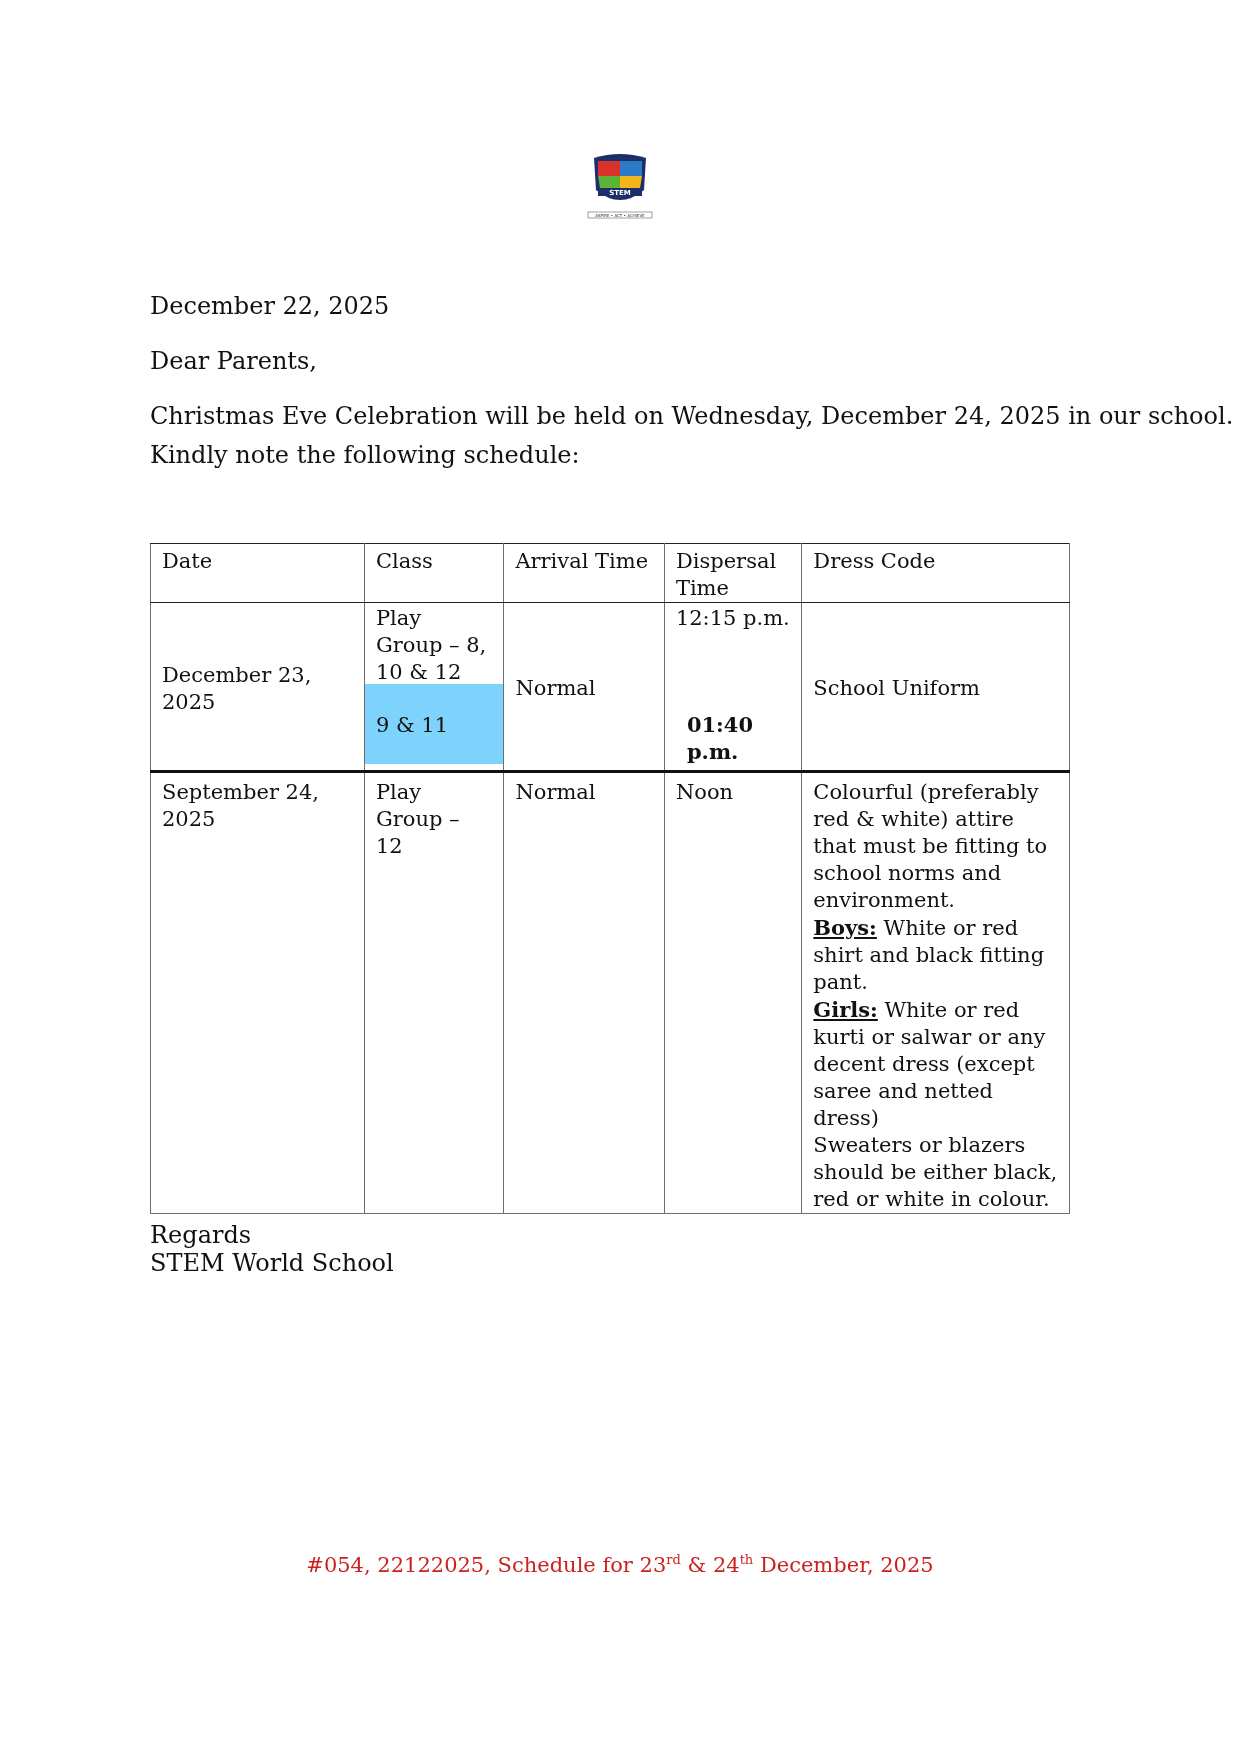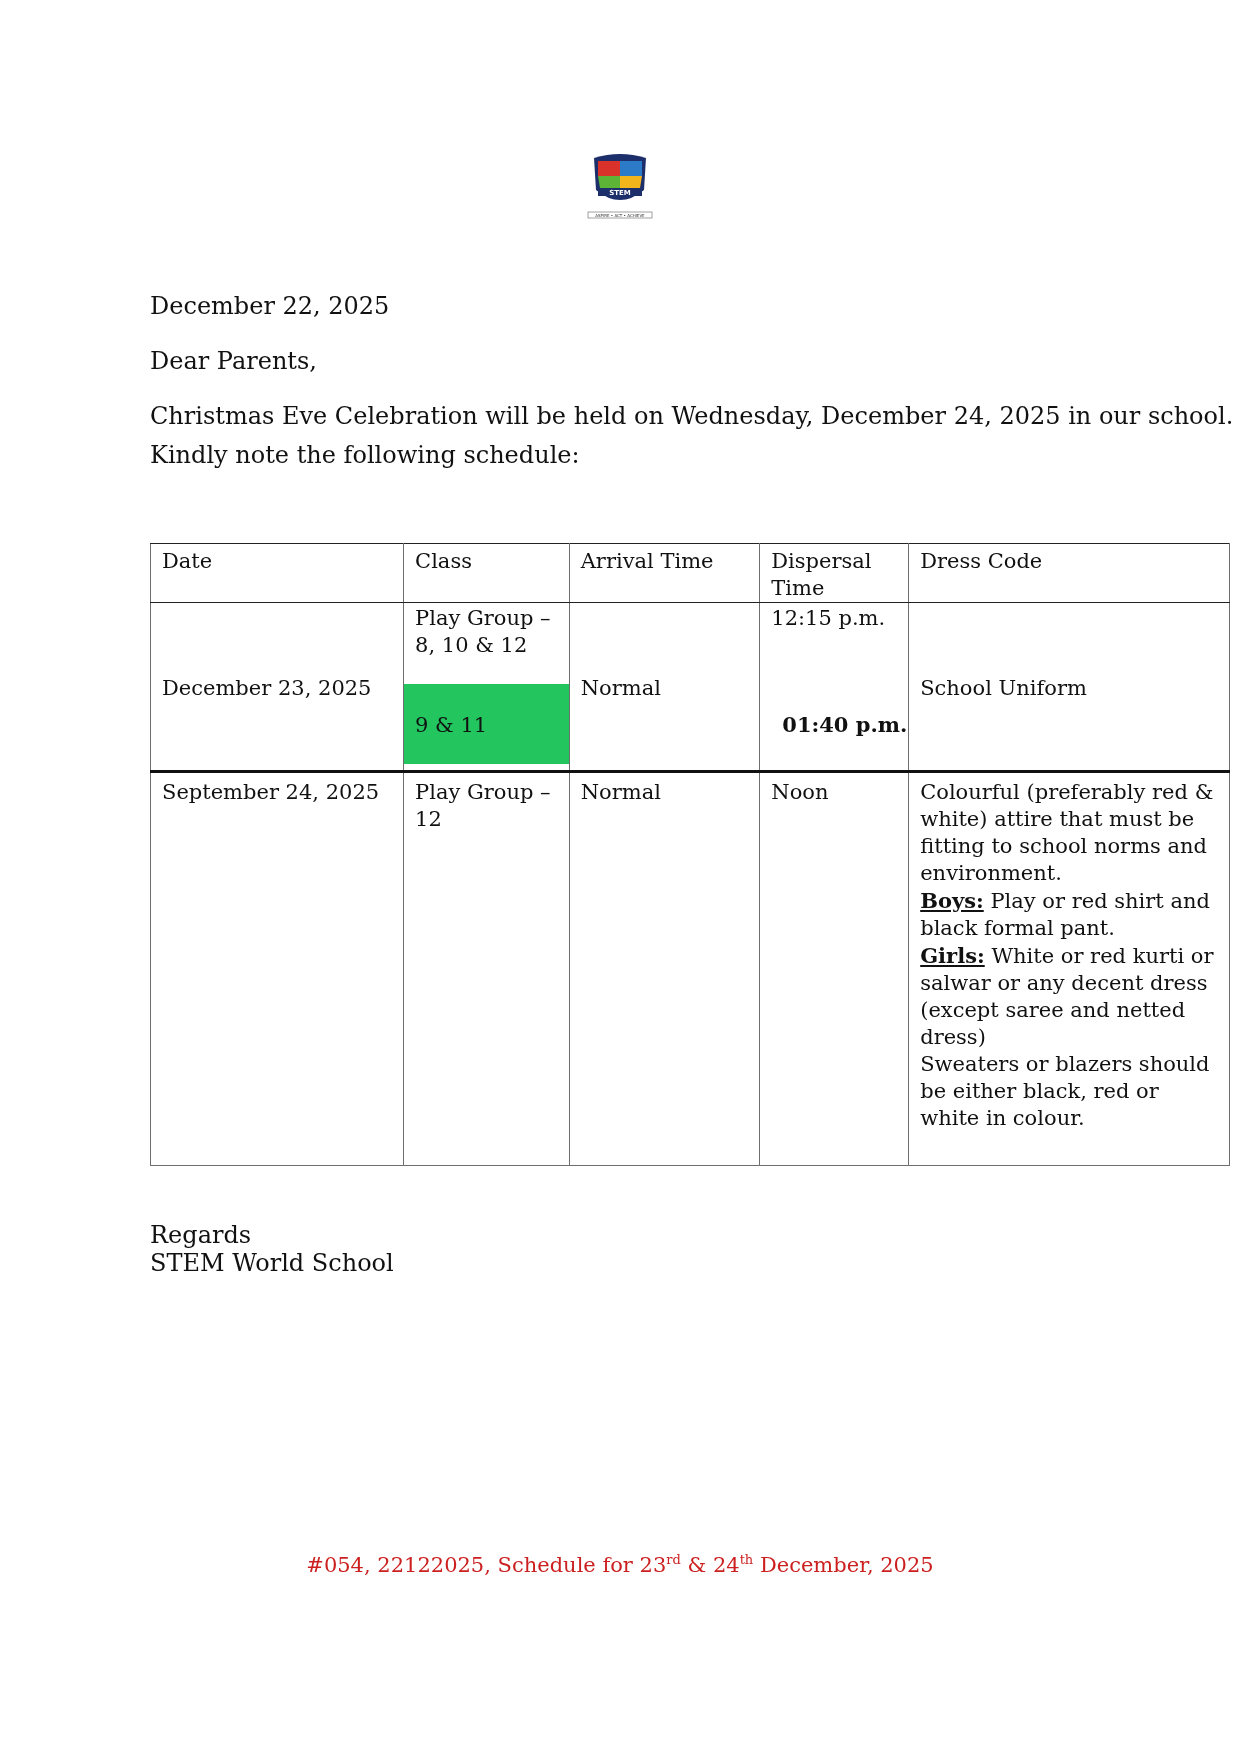--- a/index.html
+++ b/index.html
@@ -1,31 +1,31 @@
 <!DOCTYPE html>
 <html><head>
 <meta charset="utf-8">
 <style>
   html, body { margin: 0; padding: 0; background: #ffffff; }
   body { width: 1240px; height: 1755px; position: relative; overflow: hidden;
          font-family: "DejaVu Serif", "Liberation Serif", serif; color: #111; }
   .logo { position: absolute; left: 584px; top: 150px; width: 72px; height: 72px; }
   .para { position: absolute; left: 150px; font-size: 24px; line-height: 26px; white-space: nowrap; }
-  table.sched { position: absolute; left: 150px; top: 543px; width: 1080px; border-collapse: collapse;
+  table.sched { position: absolute; left: 150px; top: 543px; width: 920px; border-collapse: collapse;
                 font-size: 21px; line-height: 27px; border-radius: 12px; }
   table.sched td { border: 1px solid #6e6e6e; vertical-align: top; padding: 4px 11px 0 11px; }
   table.sched tr.hdr td { height: 52px; border-top: 1.5px solid #222; border-bottom: 1.5px solid #222; }
   tr.row1 td { height: 163px; }
   tr.row2 td { border-top: 3px solid #111; height: 386px; padding-top: 6px; }
   .c-date { width: 220px; } .c-class { width: 136px; } .c-arr { width: 160px; }
   .c-disp { width: 120px; } .c-dress { width: 285px; }
   td.mid { vertical-align: middle !important; }
   td.split { padding: 0 !important; position: relative; }
   .split-top { height: 79px; padding: 2px 11px 0 11px; }
-  .split-bot { height: 80px; background: #22c55e; padding: 28px 11px 0 11px; box-sizing: border-box; }
+  .split-bot { height: 80px; background: #7dd3fc; padding: 28px 11px 0 11px; box-sizing: border-box; }
   .disp-top { position: absolute; top: 2px; left: 11px; }
   .disp-bot { position: absolute; top: 108px; left: 22px; font-weight: bold; }
   .u-bold { font-weight: bold; text-decoration: underline; }
   .footer { position: absolute; left: 0; width: 1240px; top: 1552px; text-align: center;
             color: #cc1f1f; font-size: 21px; }
   sup { font-size: 13px; margin-top: 30px; }
 </style>
 </head>
 <body>
 
@@ -68,21 +68,21 @@
     </td>
     <td class="mid">School Uniform</td>
   </tr>
   <tr class="row2">
     <td>September 24, 2025</td>
     <td>Play Group – 12</td>
     <td>Normal</td>
     <td>Noon</td>
     <td>
       <span>Colourful (preferably red &amp; white) attire that must be fitting to school norms and environment.</span><br>
-      <span class="u-bold">Boys:</span><span> Play or red shirt and black formal pant.</span><br>
+      <span class="u-bold">Boys:</span><span> White or red shirt and black fitting pant.</span><br>
       <span class="u-bold">Girls:</span><span> White or red kurti or salwar or any decent dress (except saree and netted dress)</span><br>
       <span>Sweaters or blazers should be either black, red or white in colour.</span>
     </td>
   </tr>
 </tbody>
   </table>
 
 <div class="para" style="top:1222px">Regards</div>
 <div class="para" style="top:1250px">STEM World School</div>
 

